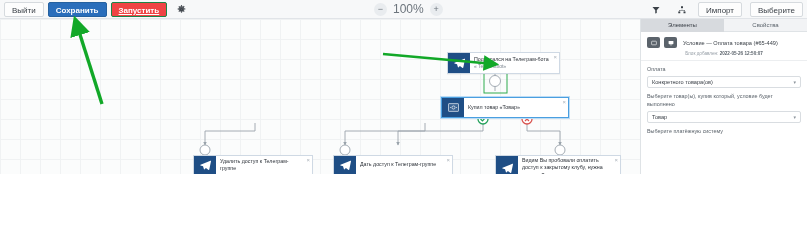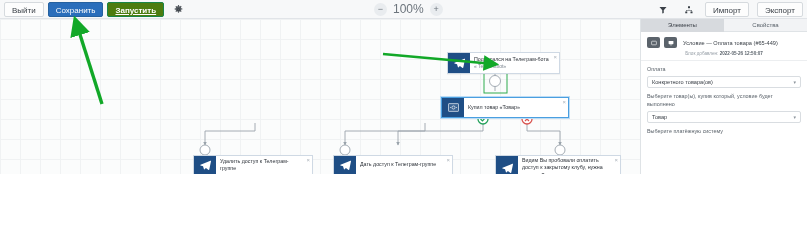--- a/index.html
+++ b/index.html
@@ -26,22 +26,22 @@
     font-size: 8px;
     line-height: 15px;
     border: 1px solid #d6dade;
     background: #fdfdfd;
     color: #3b4148;
     border-radius: 2px;
     margin-left: 4px;
     cursor: pointer;
     white-space: nowrap;
   }
-  .tb-btn.primary { background: #2a6ebb; border-color: #25619f; color: #fff; font-weight: normal; }
-  .tb-btn.success { background: #4d7c0f; border-color: #1a8547; color: #fff; font-weight: bold; text-decoration: underline; }
+  .tb-btn.primary { background: #2a6ebb; border-color: #25619f; color: #fff; font-weight: bold; }
+  .tb-btn.success { background: #ef4444; border-color: #1a8547; color: #fff; font-weight: bold; text-decoration: underline; }
   .tb-icon-btn {
     width: 16px; height: 15px; margin-left: 6px;
     background: transparent; border: none;
     display: flex; align-items: center; justify-content: center;
     cursor: pointer;
   }
   .zoom-group {
     position: absolute; left: 374px; top: 2px;
     display: flex; align-items: center; gap: 6px;
   }
@@ -167,21 +167,21 @@
       </button>
       <button class="tb-icon-btn">
         <svg width="8" height="8" viewBox="0 0 16 16" fill="#3b4148">
           <rect x="6" y="0.5" width="4" height="3.5"></rect>
             <rect x="0.5" y="11" width="4" height="3.5"></rect>
           <rect x="11" y="11" width="4" height="3.5"></rect>
           <path d="M7.6 4h.8v3h-.8zM2.2 8h11.6v.8H2.2zM2.2 8h.8v3.2h-.8zM12.8 8h.8v3.2h-.8z"></path>
         </svg>
       </button>
       <button class="tb-btn">Импорт</button>
-      <button class="tb-btn">Экспорт</button>
+      <button class="tb-btn">Выберите</button>
     </div>
   </div>
 
   <div class="canvas">
 
     <svg class="svg-layer">
       <defs>
         <marker id="ar" markerWidth="5" markerHeight="5" refX="3.4" refY="2" orient="auto">
           <path d="M0,0 L4,2 L0,4 z" fill="#9aa3ab"></path>
         </marker>

